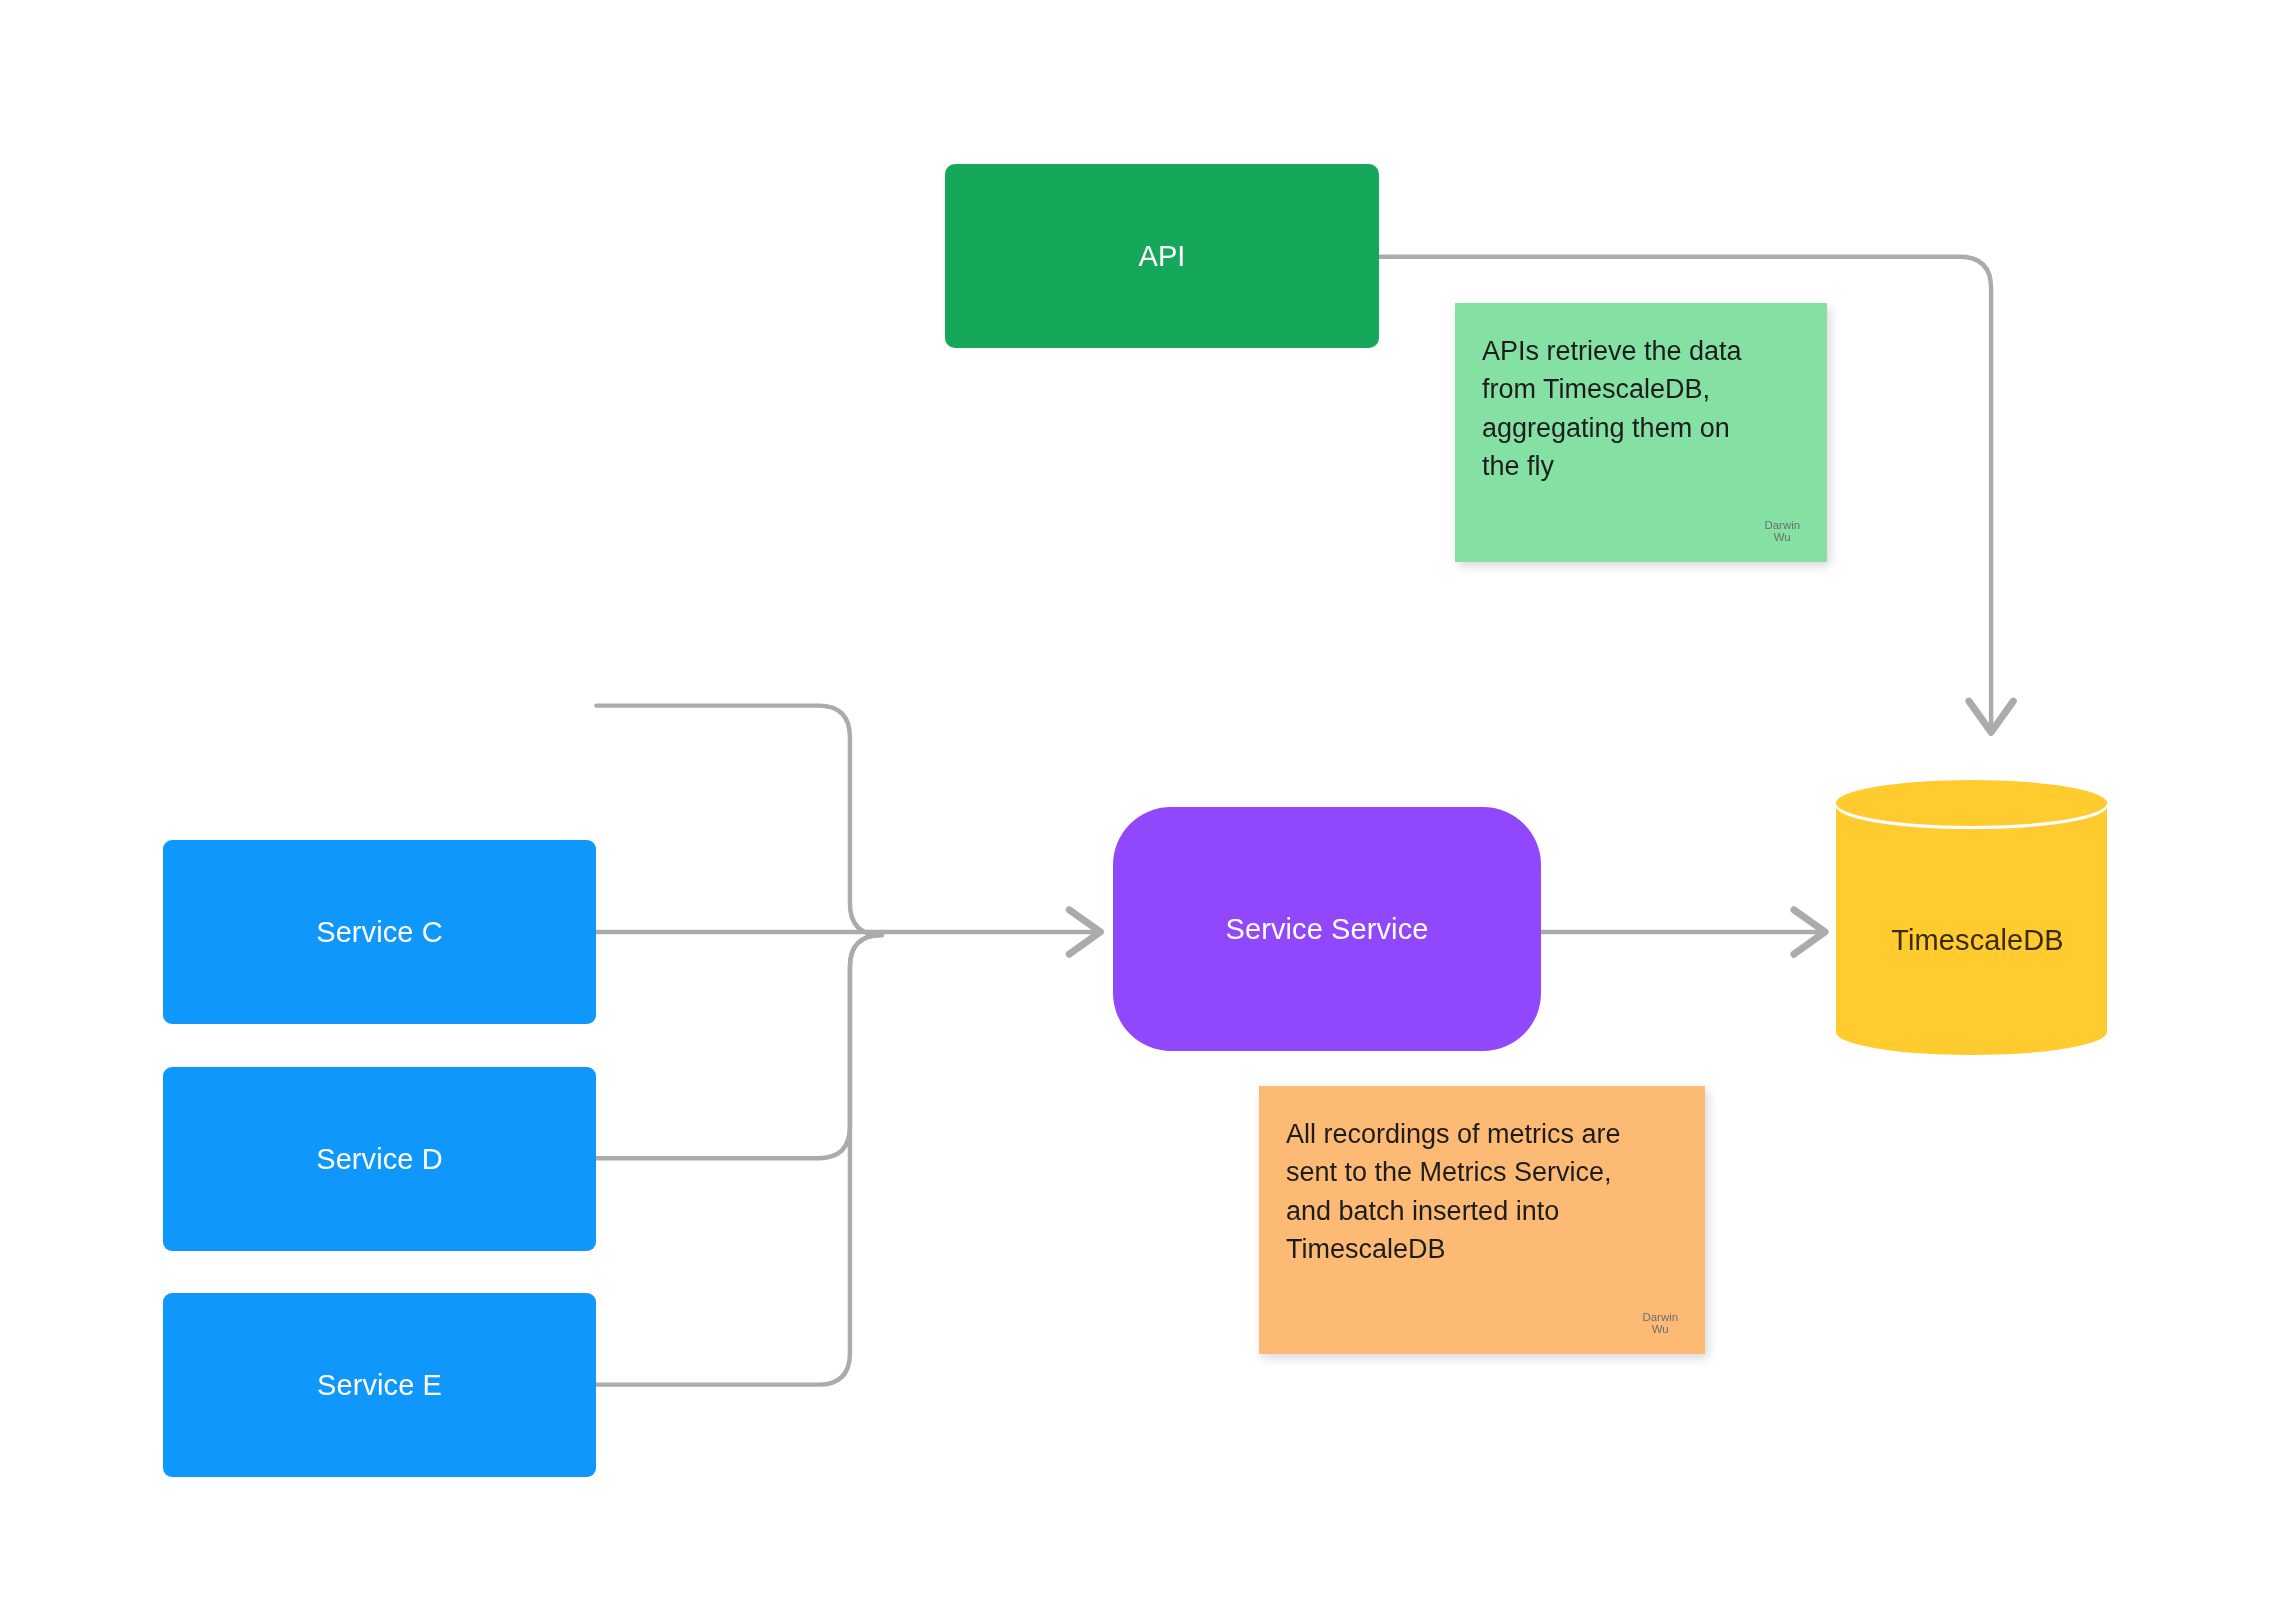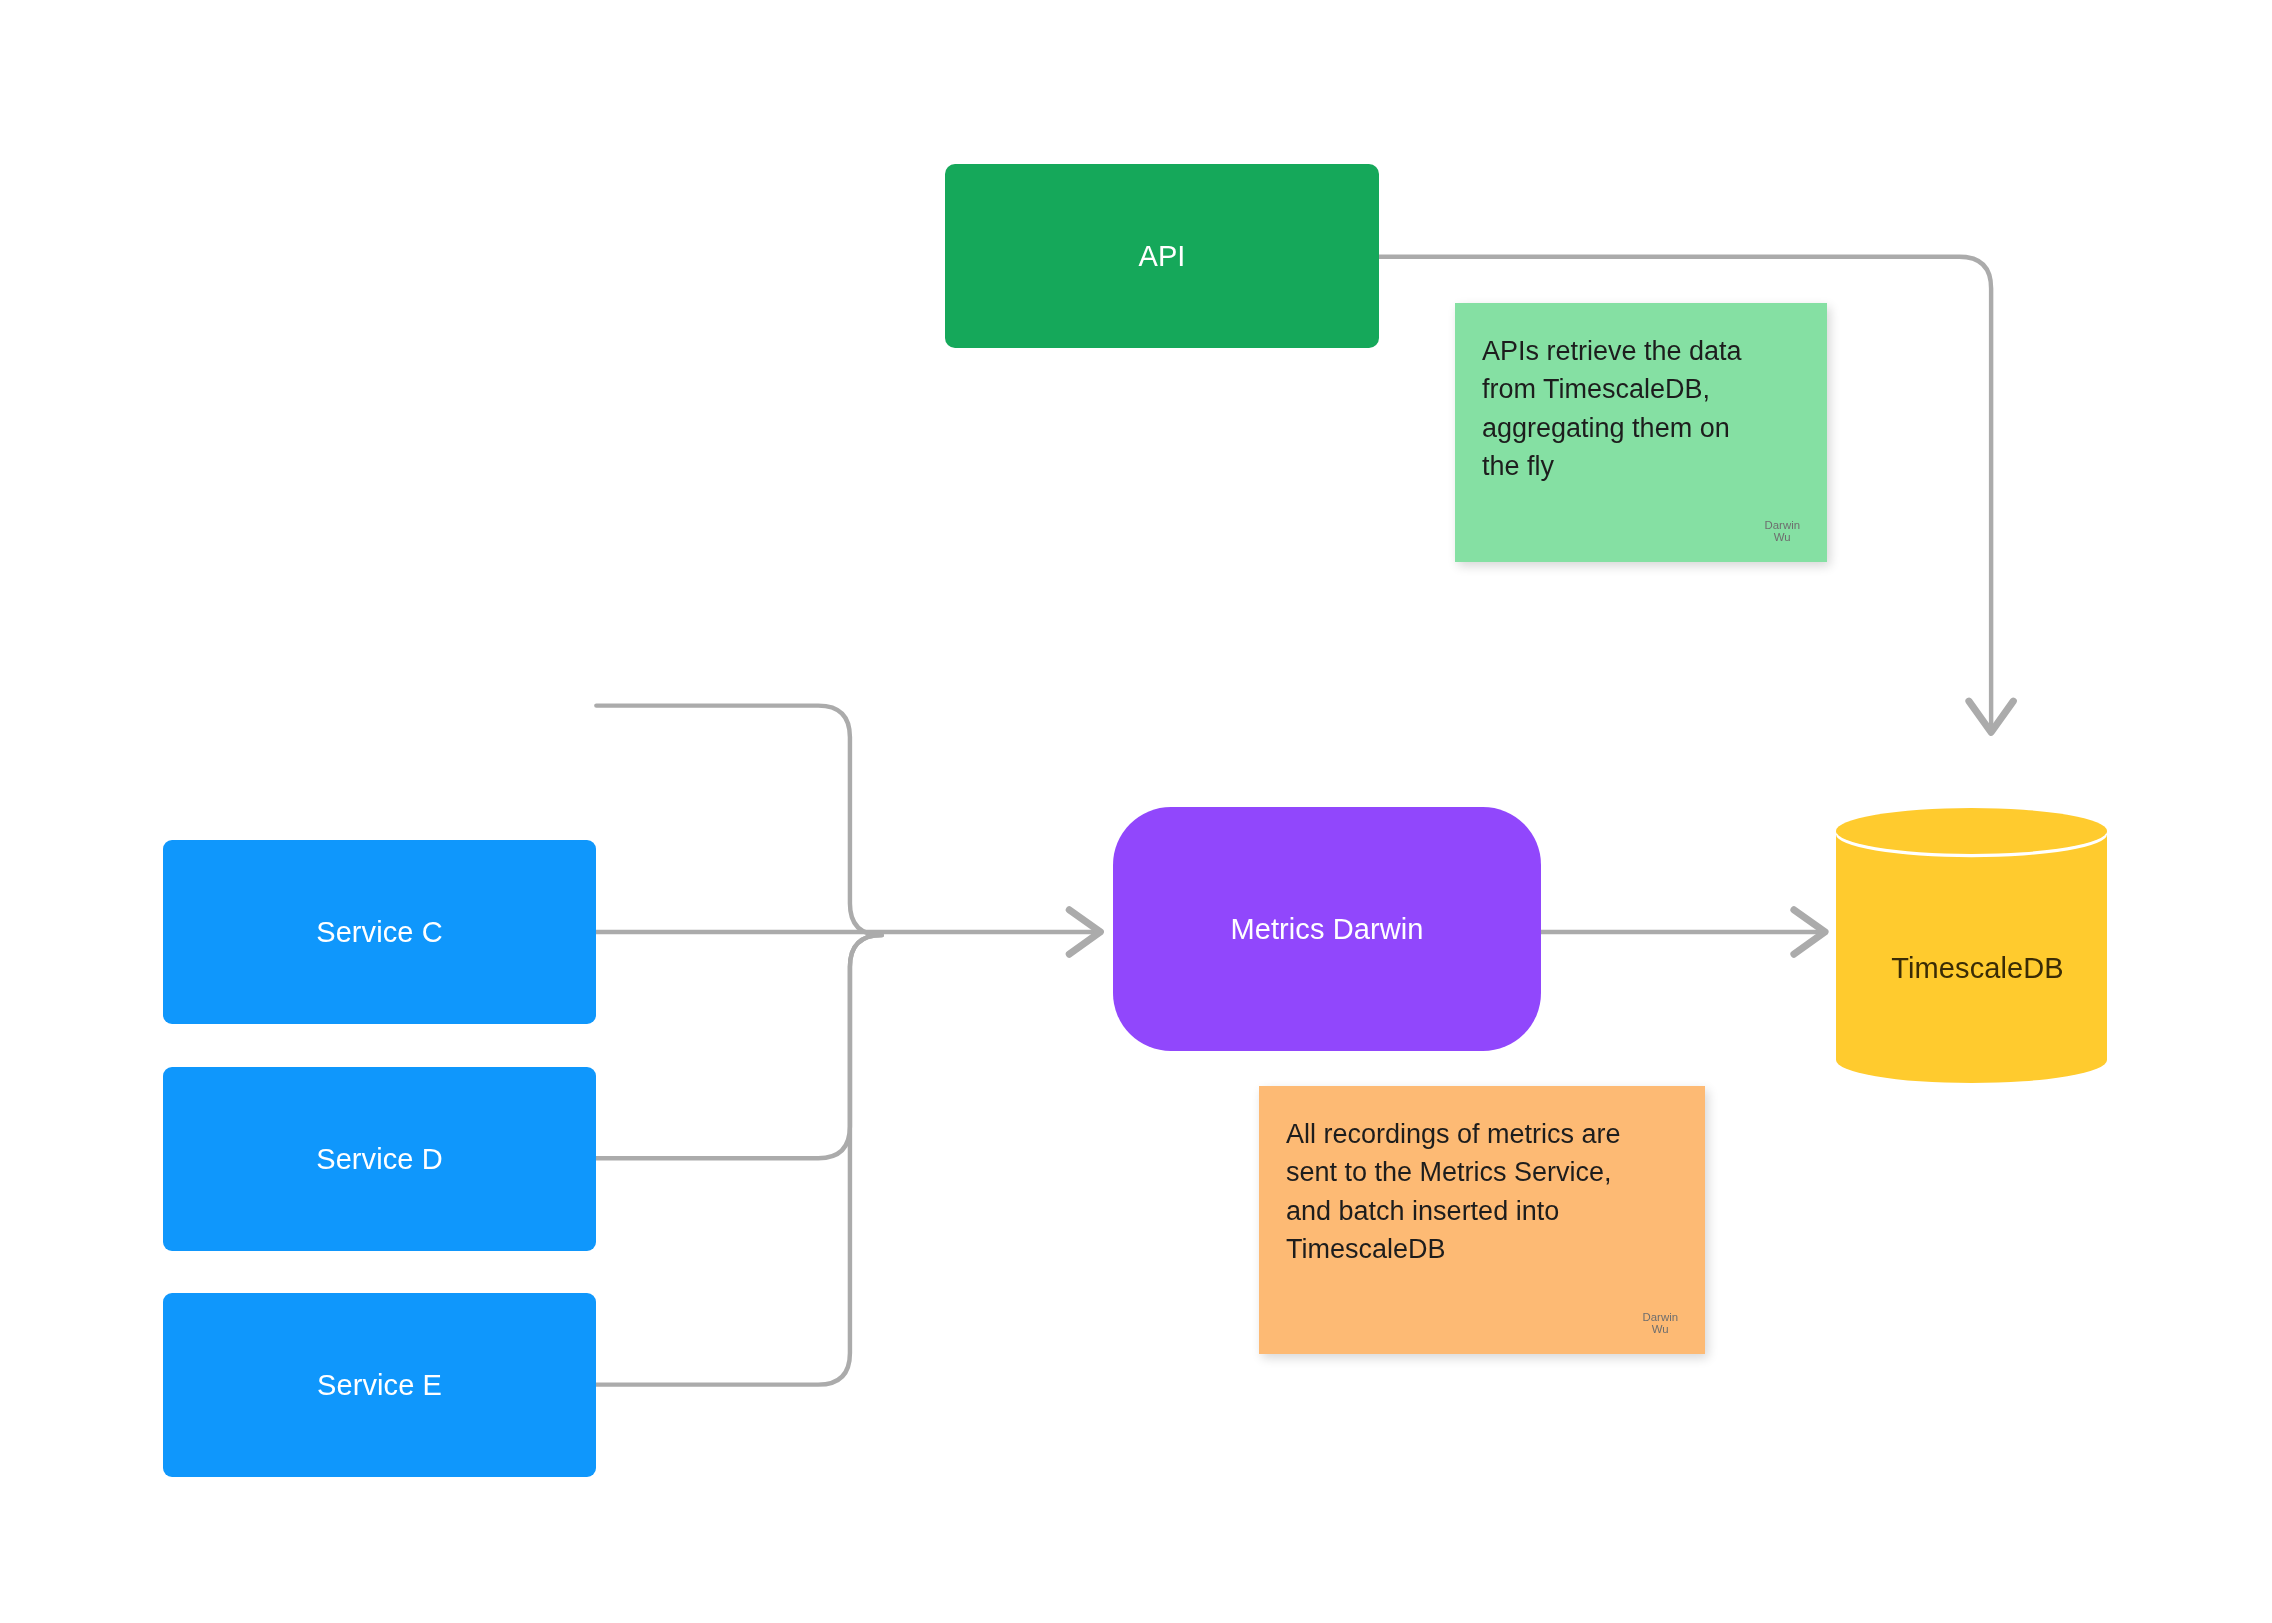--- a/index.html
+++ b/index.html
@@ -74,21 +74,21 @@
     width: 428px;
     height: 244px;
     background: #9147FC;
     border-radius: 58px;
   }
   #node-metrics .node-label { color: #ffffff; }
 
   
   #node-db {
     left: 1836px;
-    top: 808px;
+    top: 780px;
     width: 271px;
     height: 298px;
     background: transparent;
     padding-left: 12px;
   }
   .cyl-body {
     position: absolute;
     left: 0;
     top: 23px;
     width: 271px;
@@ -195,21 +195,21 @@
 
   <div class="node service-box" id="node-service-d">
     <span class="node-label">Service D</span>
   </div>
 
   <div class="node service-box" id="node-service-e">
     <span class="node-label">Service E</span>
   </div>
 
   <div class="node" id="node-metrics">
-    <span class="node-label">Metrics Darwin</span>
+    <span class="node-label">Service Service</span>
   </div>
 
   <div class="node" id="node-db">
     <div class="cyl-body"></div>
     <div class="cyl-top"></div>
     <span class="node-label">TimescaleDB</span>
   </div>
 
   <div class="sticky" id="note-api">
     <div class="sticky-text">APIs retrieve the data from TimescaleDB, aggregating them on the fly</div>

